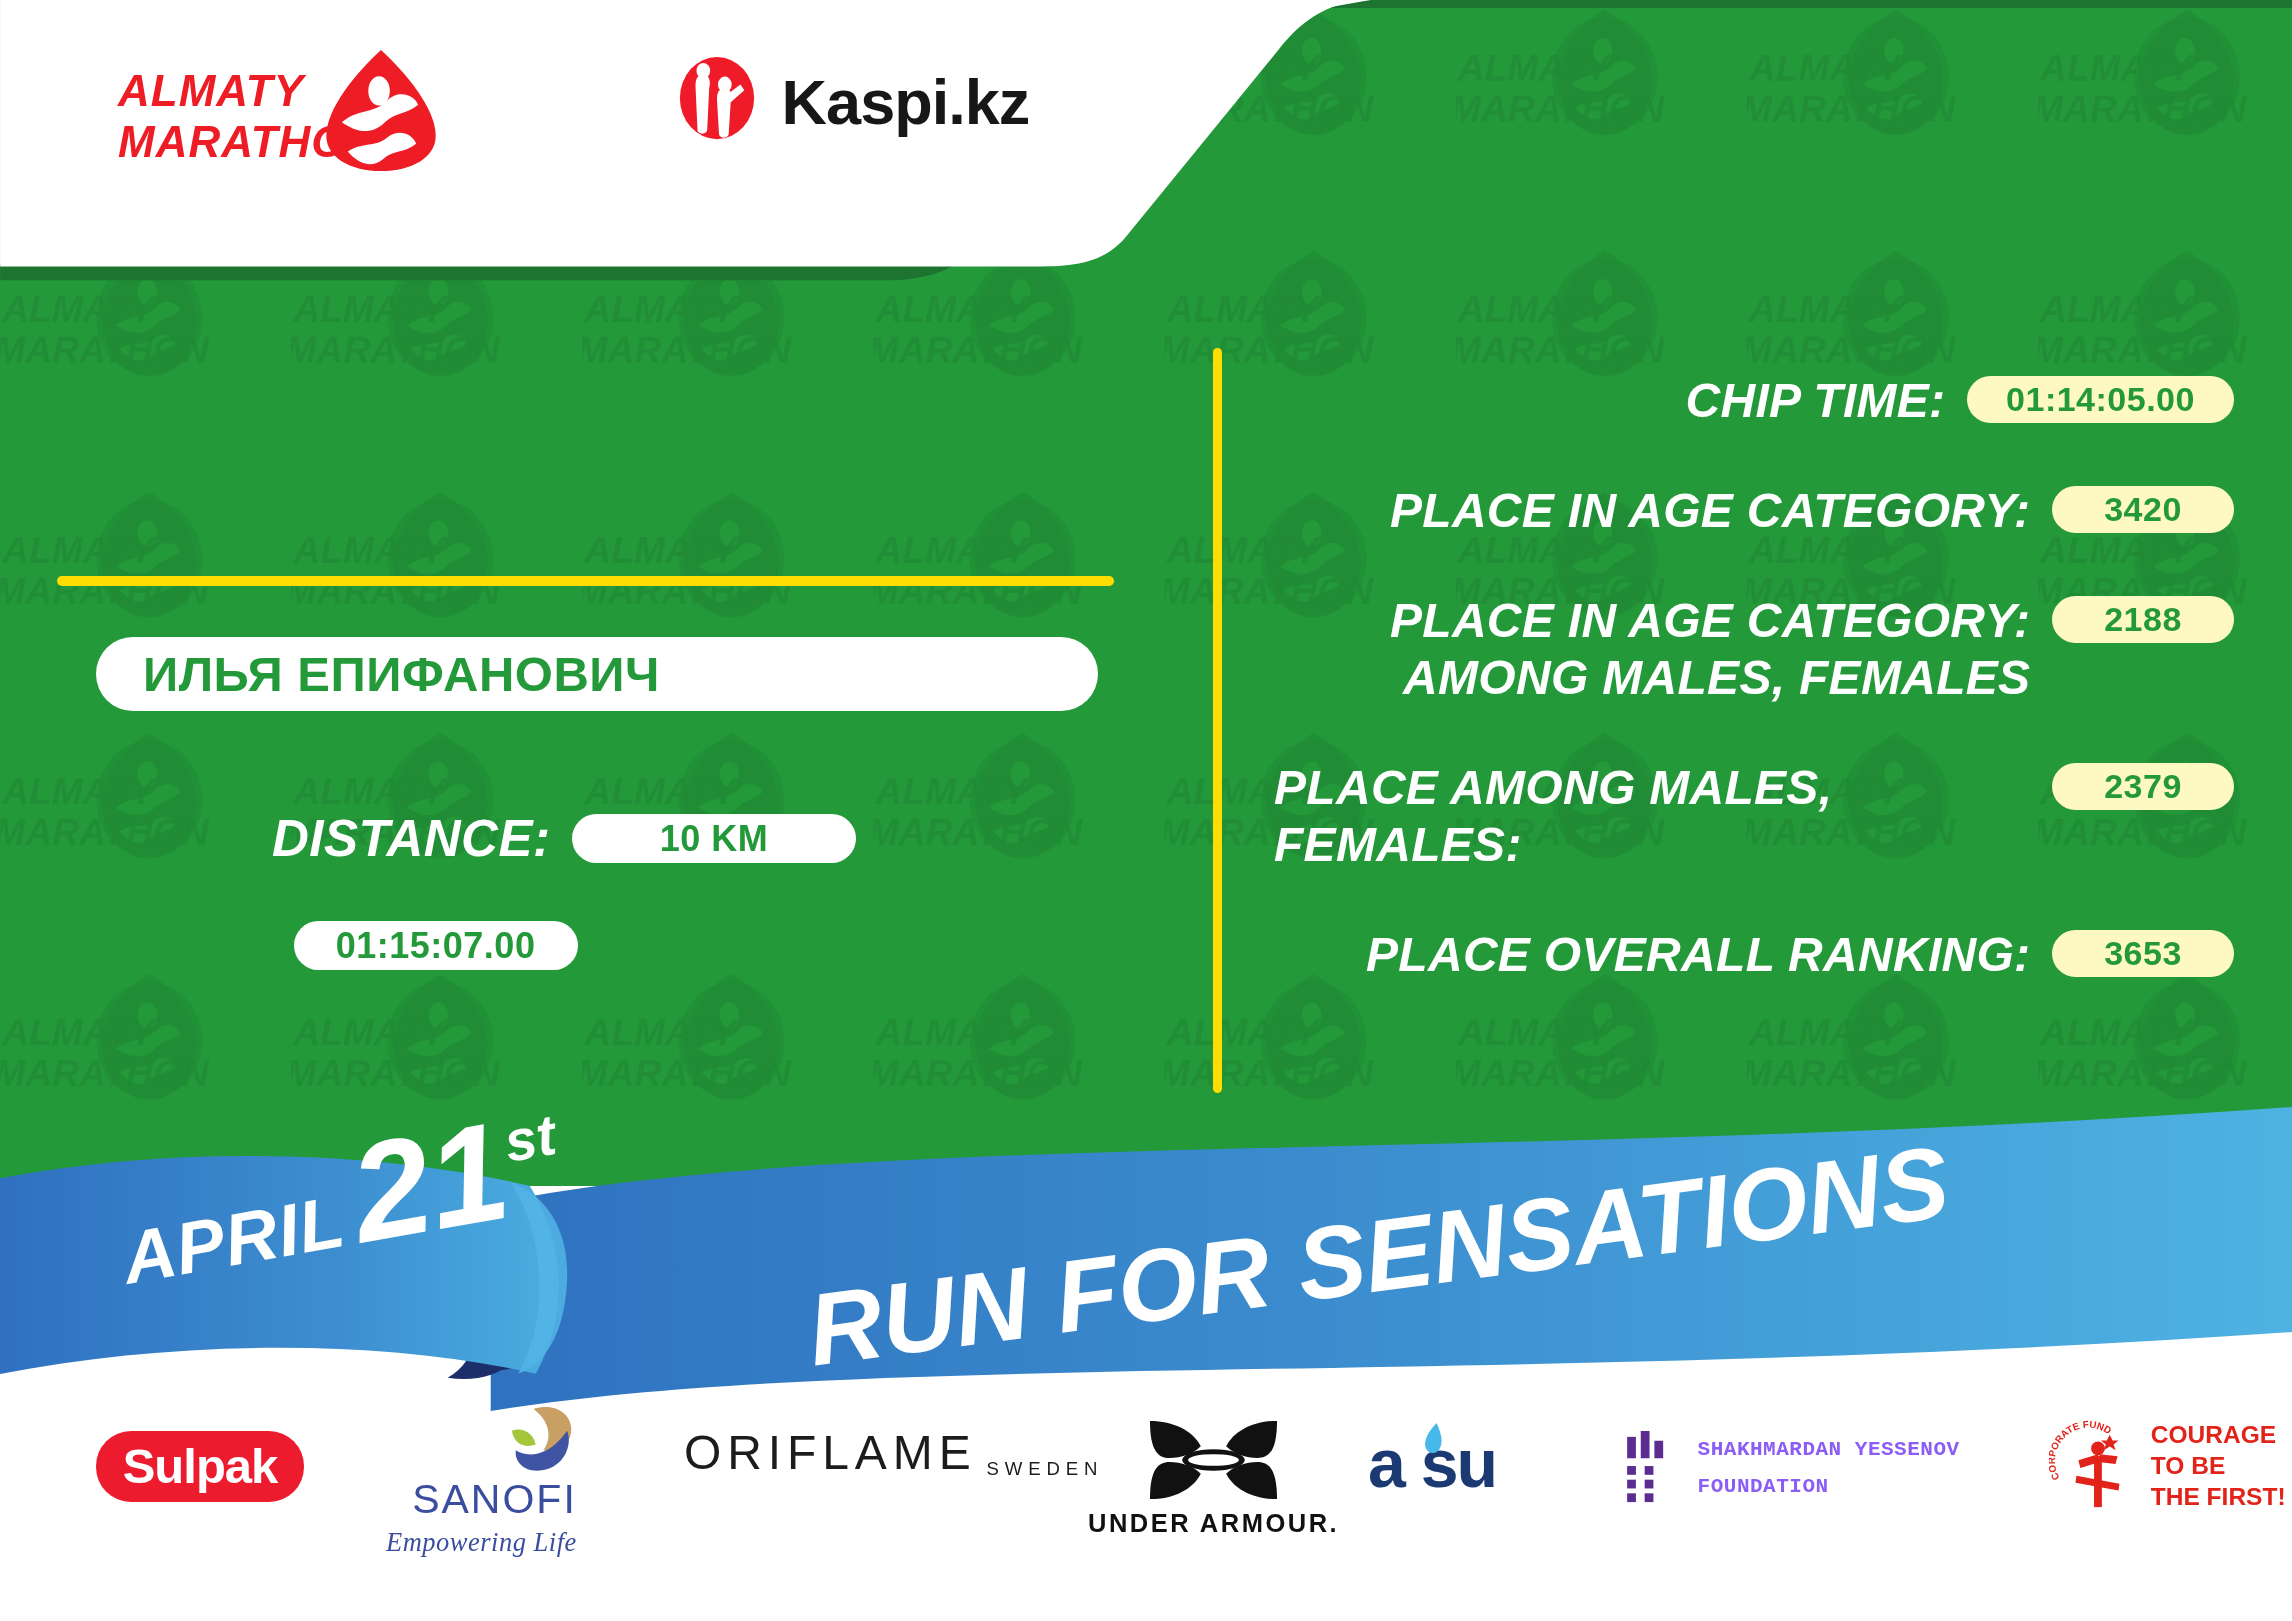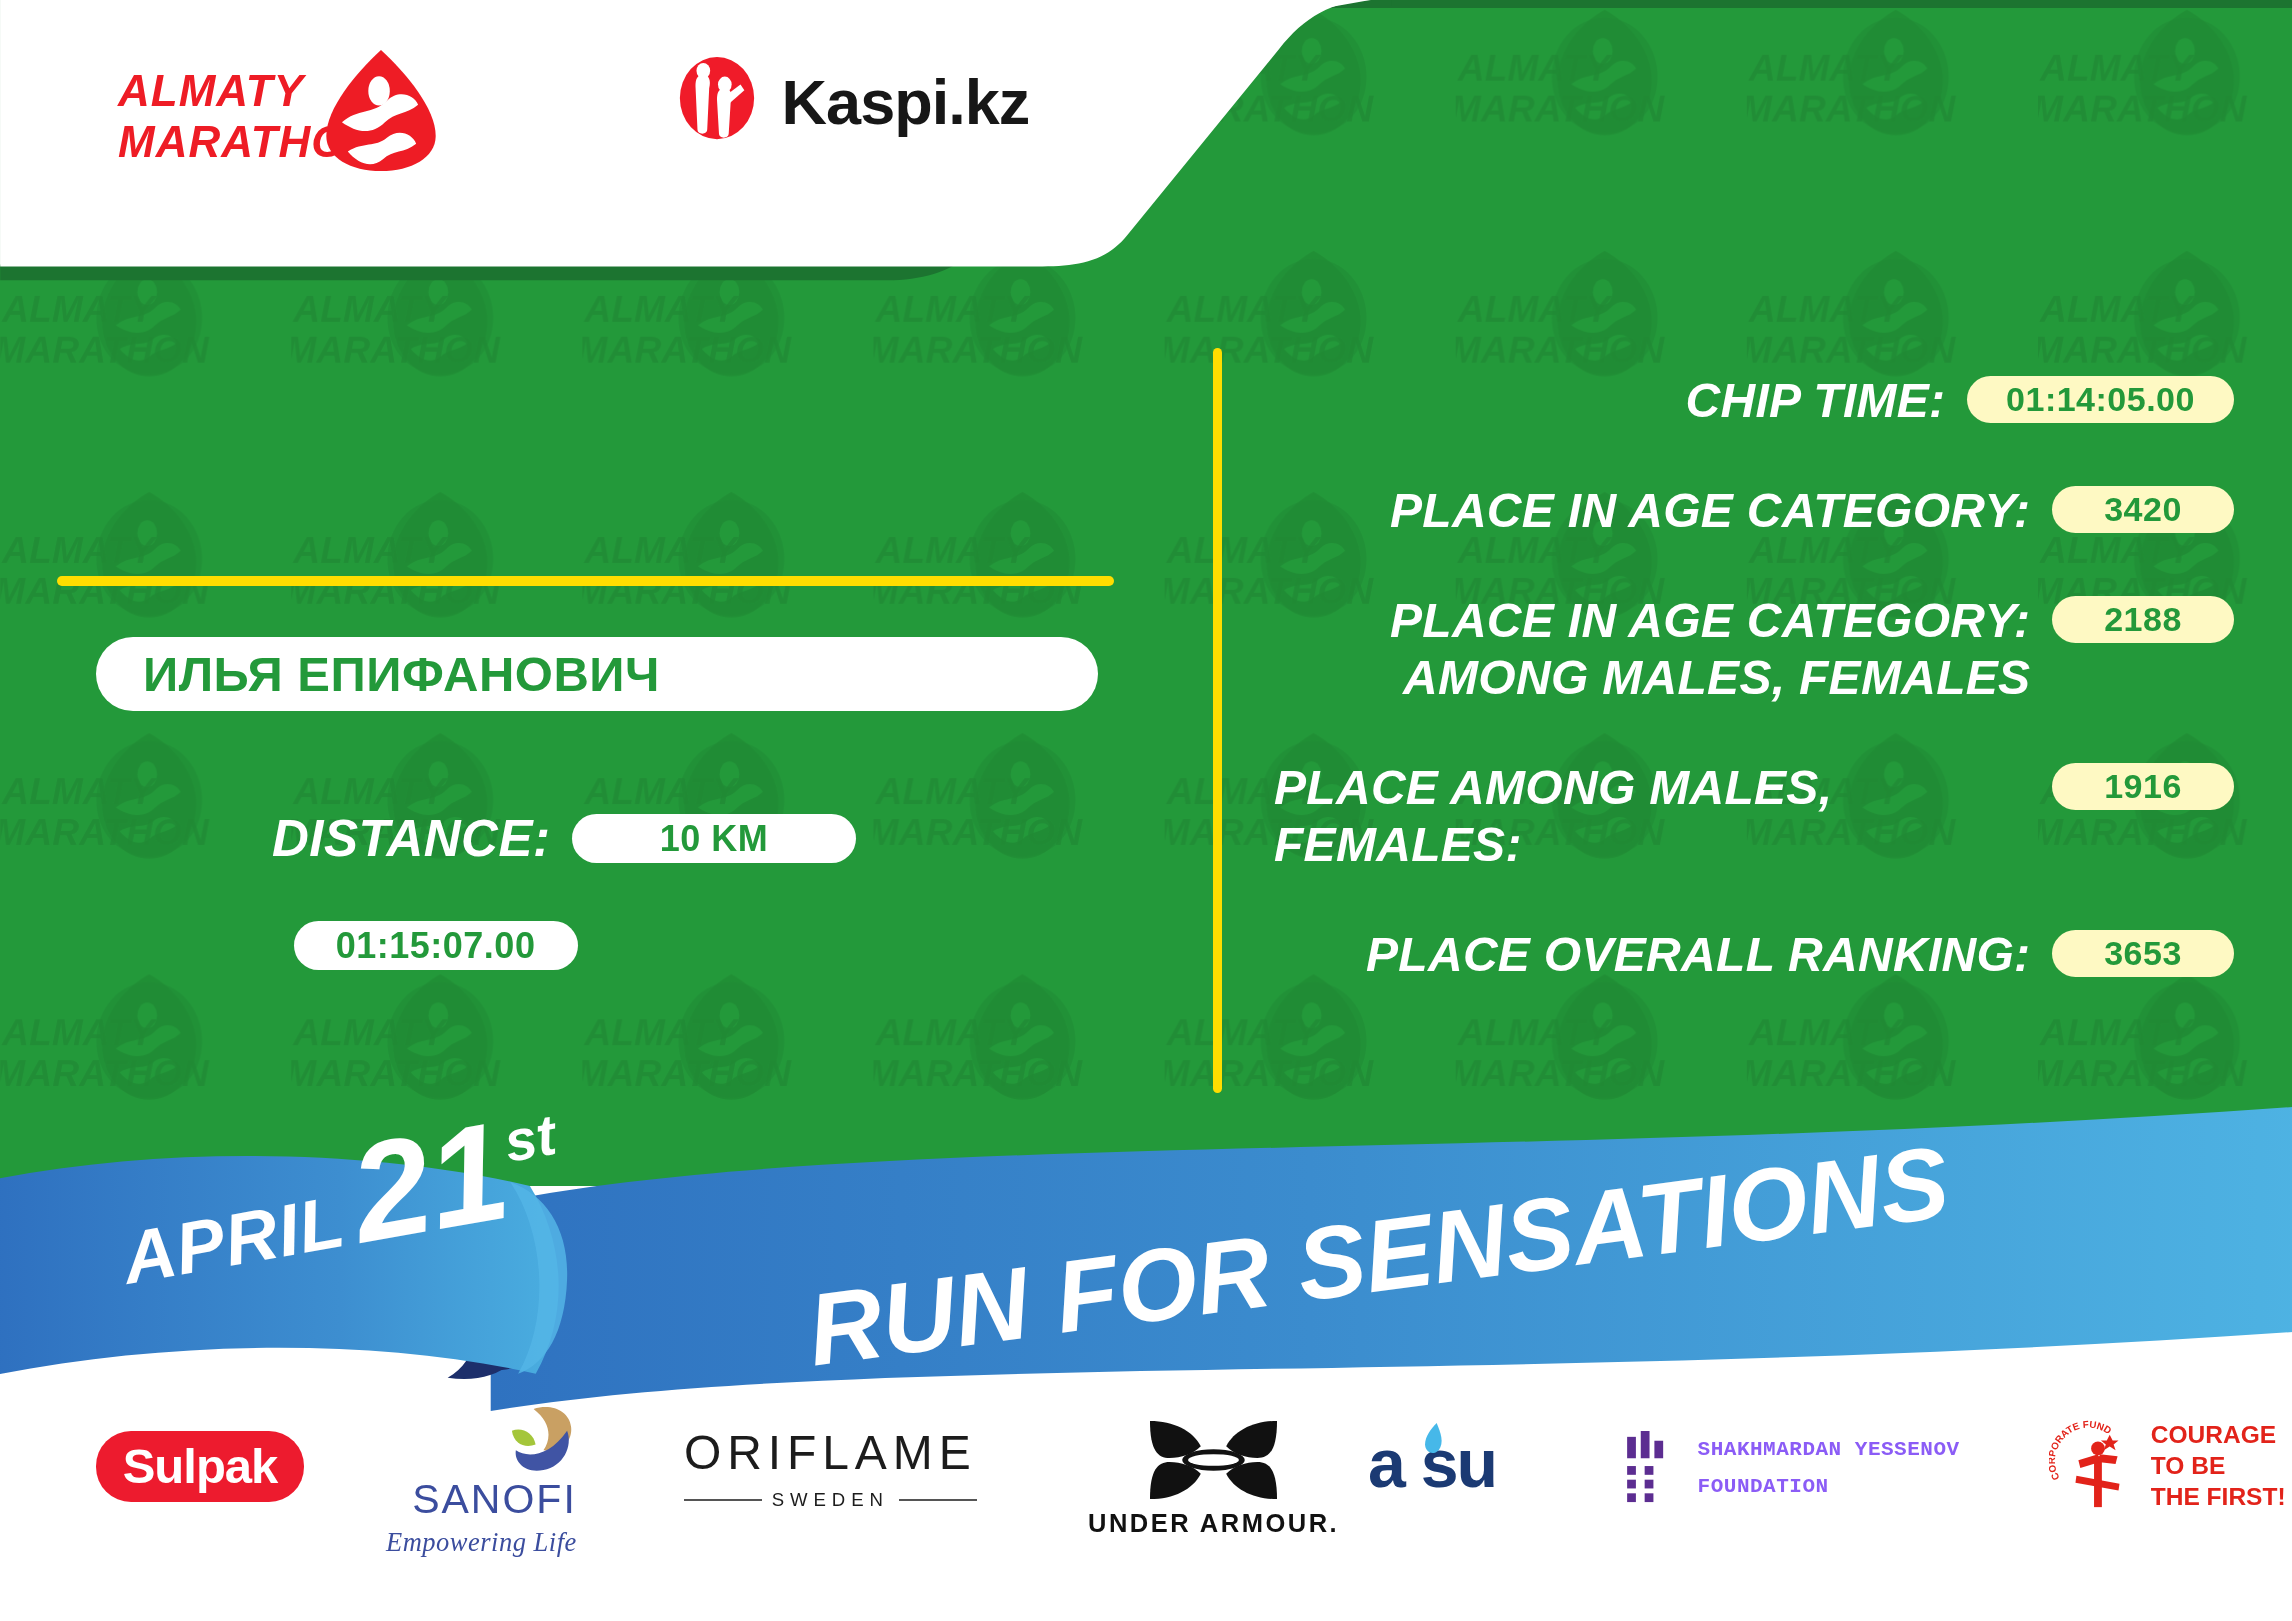--- a/index.html
+++ b/index.html
@@ -230,21 +230,21 @@
     font-family: "Liberation Sans", sans-serif;
     font-weight: normal; font-size: 41px; color: #3b4d9e;
     letter-spacing: 2px; margin-top: 2px;
   }
   .sanofi .s-tag {
     font-family: "Liberation Serif", serif;
     font-style: italic; font-size: 26.5px; color: #3b4d9e;
     margin-top: 3.9px; letter-spacing: 0.5px;
   }
 
-  .oriflame { left: 684px; top: 13.7px; flex-direction: column; align-items: flex-start; }
+  .oriflame { left: 684px; top: 13.7px; flex-direction: row; align-items: flex-end; }
   .oriflame .o-name {
     font-family: "Liberation Sans", sans-serif;
     font-weight: normal; font-size: 48px; color: #1c1c1c;
     letter-spacing: 5.9px;
   }
   .oriflame .o-sub {
     display: flex; align-items: center; gap: 9.8px; margin-top: 9.8px; width: 100%;
   }
   .oriflame .o-sub .ln { flex: 1; height: 2px; background: #555; }
   .oriflame .o-sub .sw {
@@ -397,21 +397,21 @@
 AMONG MALES, FEMALES</div>
       <div class="stat-pill">
         <span>2188</span>
       </div>
     </div>
 
     <div class="stat-row">
       <div class="stat-label left-al">PLACE AMONG MALES,
 FEMALES:</div>
       <div class="stat-pill">
-        <span>1916</span>
+        <span>2379</span>
       </div>
     </div>
 
     <div class="stat-row">
       <div class="stat-label">PLACE OVERALL RANKING:</div>
       <div class="stat-pill">
         <span>3653</span>
       </div>
     </div>
 

